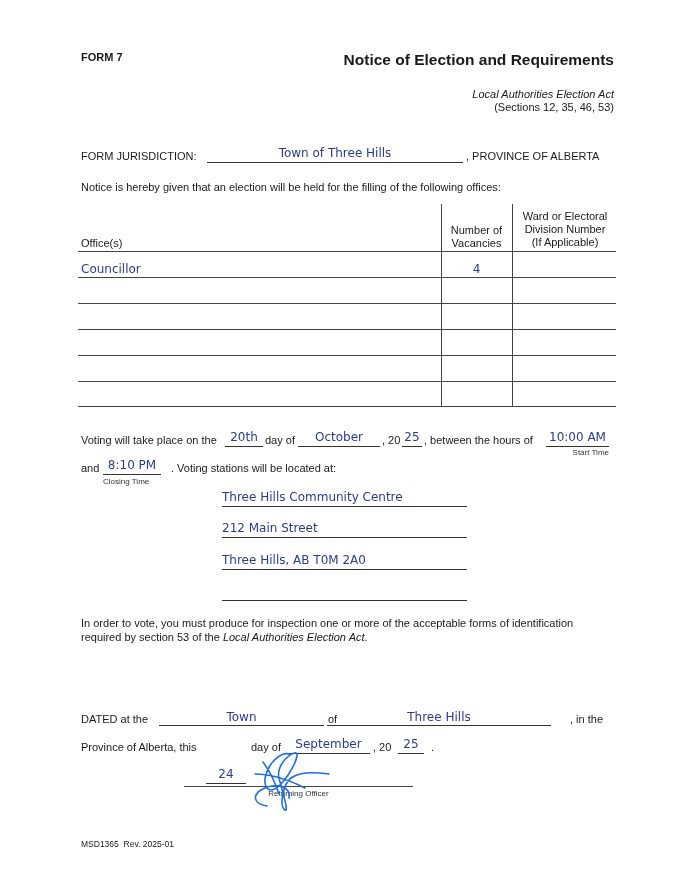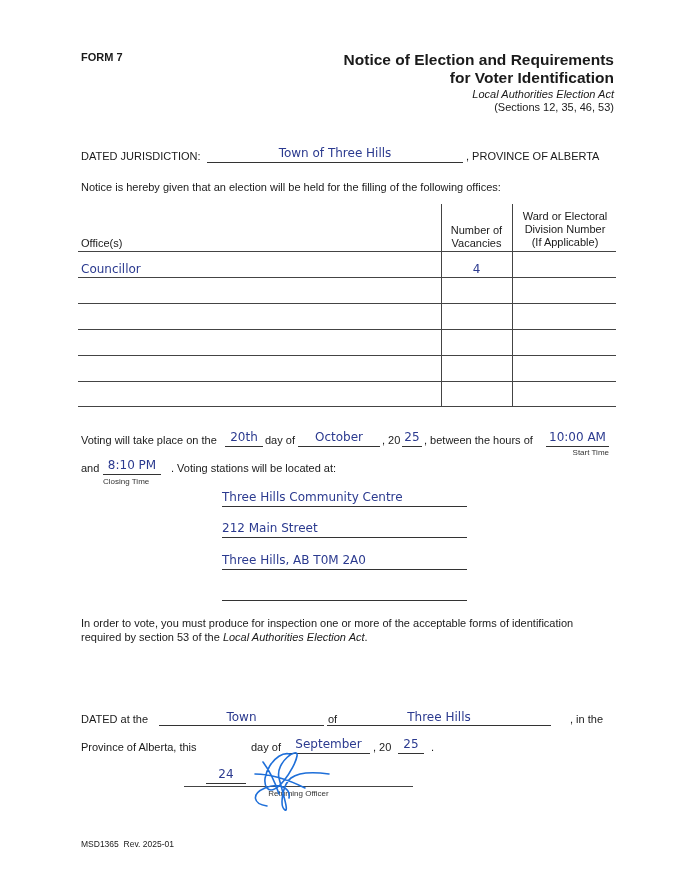--- a/index.html
+++ b/index.html
@@ -14,26 +14,25 @@
   .cap { font-size: 8px; line-height: 10px; color: #333; }
   .bold { font-weight: bold; }
   .ital { font-style: italic; }
 </style>
 </head>
 <body>
 
 <div class="abs t bold" style="left:81px;top:51px;font-size:11px;">FORM 7</div>
 <div class="abs bold" style="right:83px;top:51px;font-size:15.5px;line-height:18px;text-align:right;">
   <div>Notice of Election and Requirements</div>
-  <div>for Voter Identification</div>
 </div>
 <div class="abs t ital" style="right:83px;top:88px;text-align:right;">Local Authorities Election Act</div>
 <div class="abs t" style="right:83px;top:101px;text-align:right;">(Sections 12, 35, 46, 53)</div>
 
-<div class="abs t" style="left:81px;top:150px;">DATED JURISDICTION:</div>
+<div class="abs t" style="left:81px;top:150px;">FORM JURISDICTION:</div>
 <div class="fill ink" style="left:207px;top:146px;width:256px;height:16px;">Town of Three Hills</div>
 <div class="abs t" style="left:466px;top:150px;">, PROVINCE OF ALBERTA</div>
 
 <div class="abs t" style="left:81px;top:181px;">Notice is hereby given that an election will be held for the filling of the following offices:</div>
 
 <div class="vline" style="left:441px;top:204px;height:203px;"></div>
 <div class="vline" style="left:512px;top:204px;height:203px;"></div>
 
 <div class="abs t" style="left:81px;top:237px;">Office(s)</div>
 <div class="abs t" style="left:443px;top:224px;width:67px;text-align:center;">

